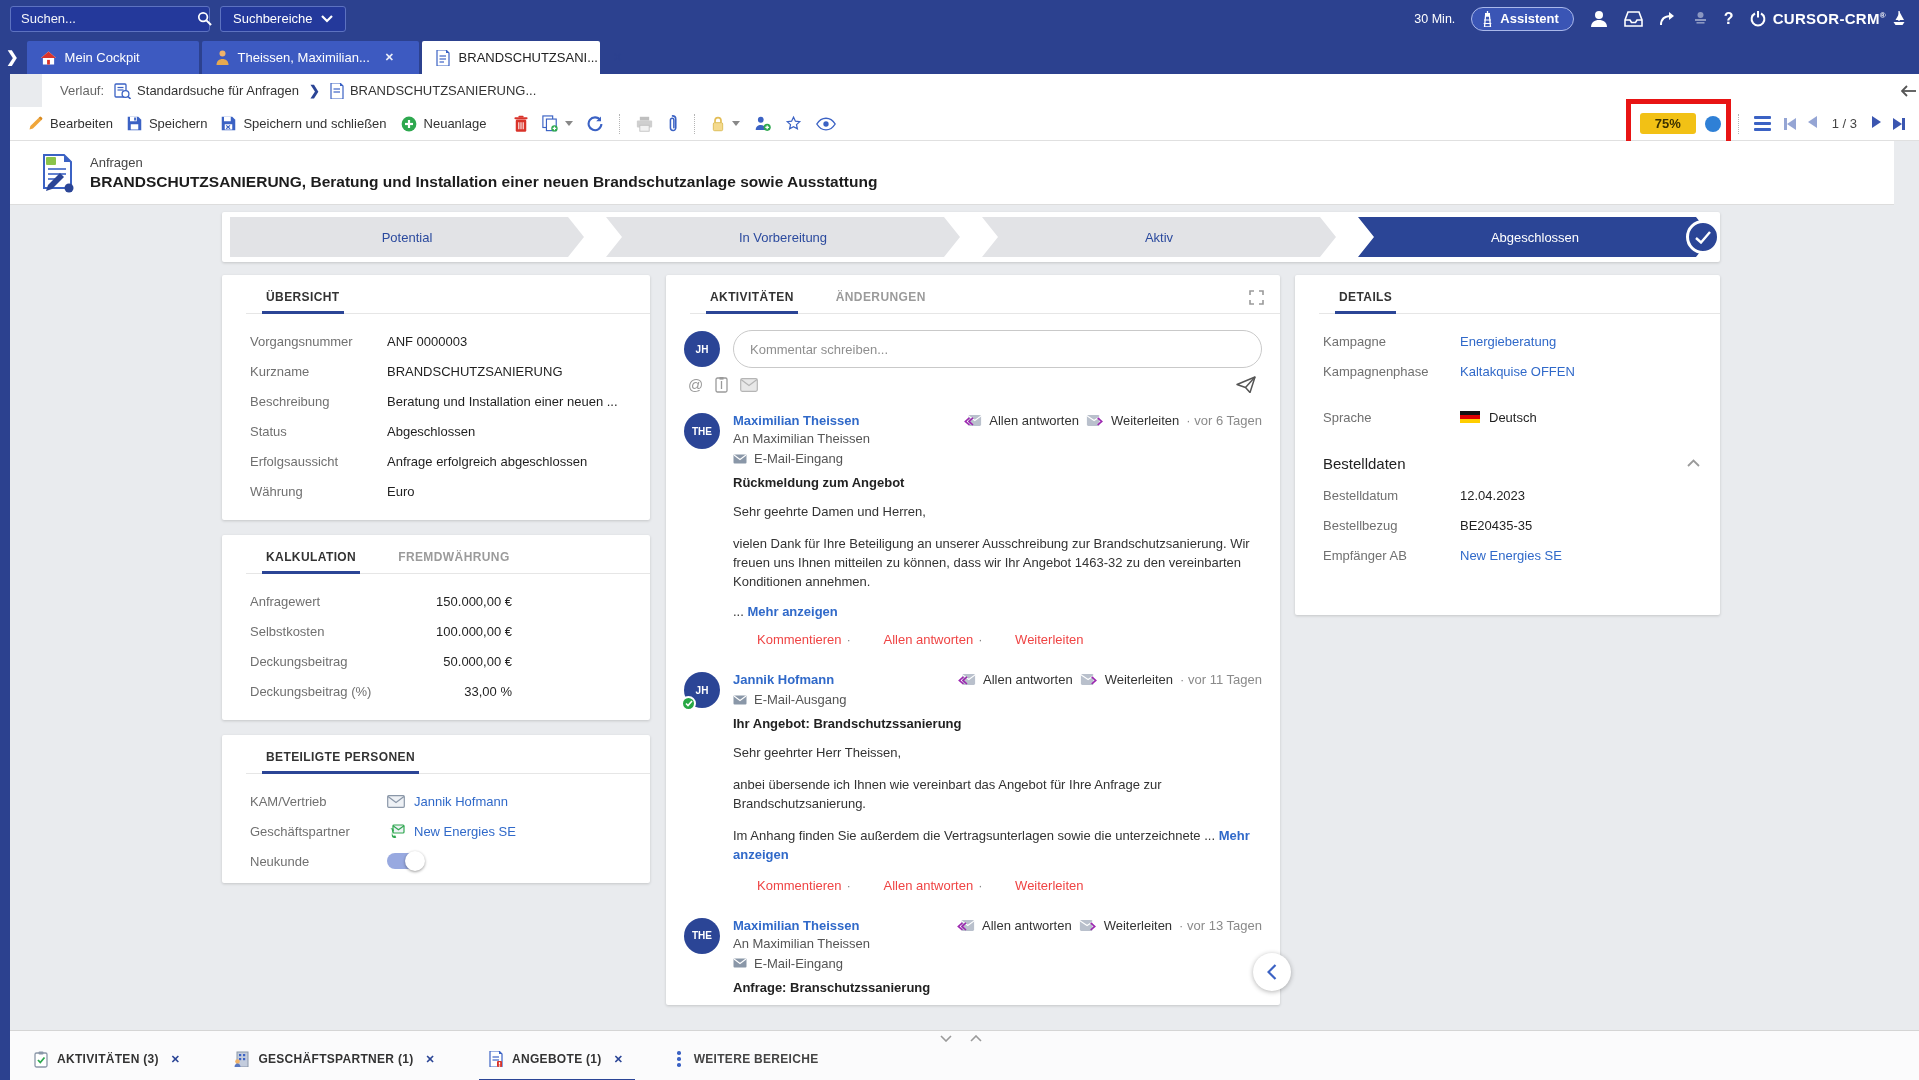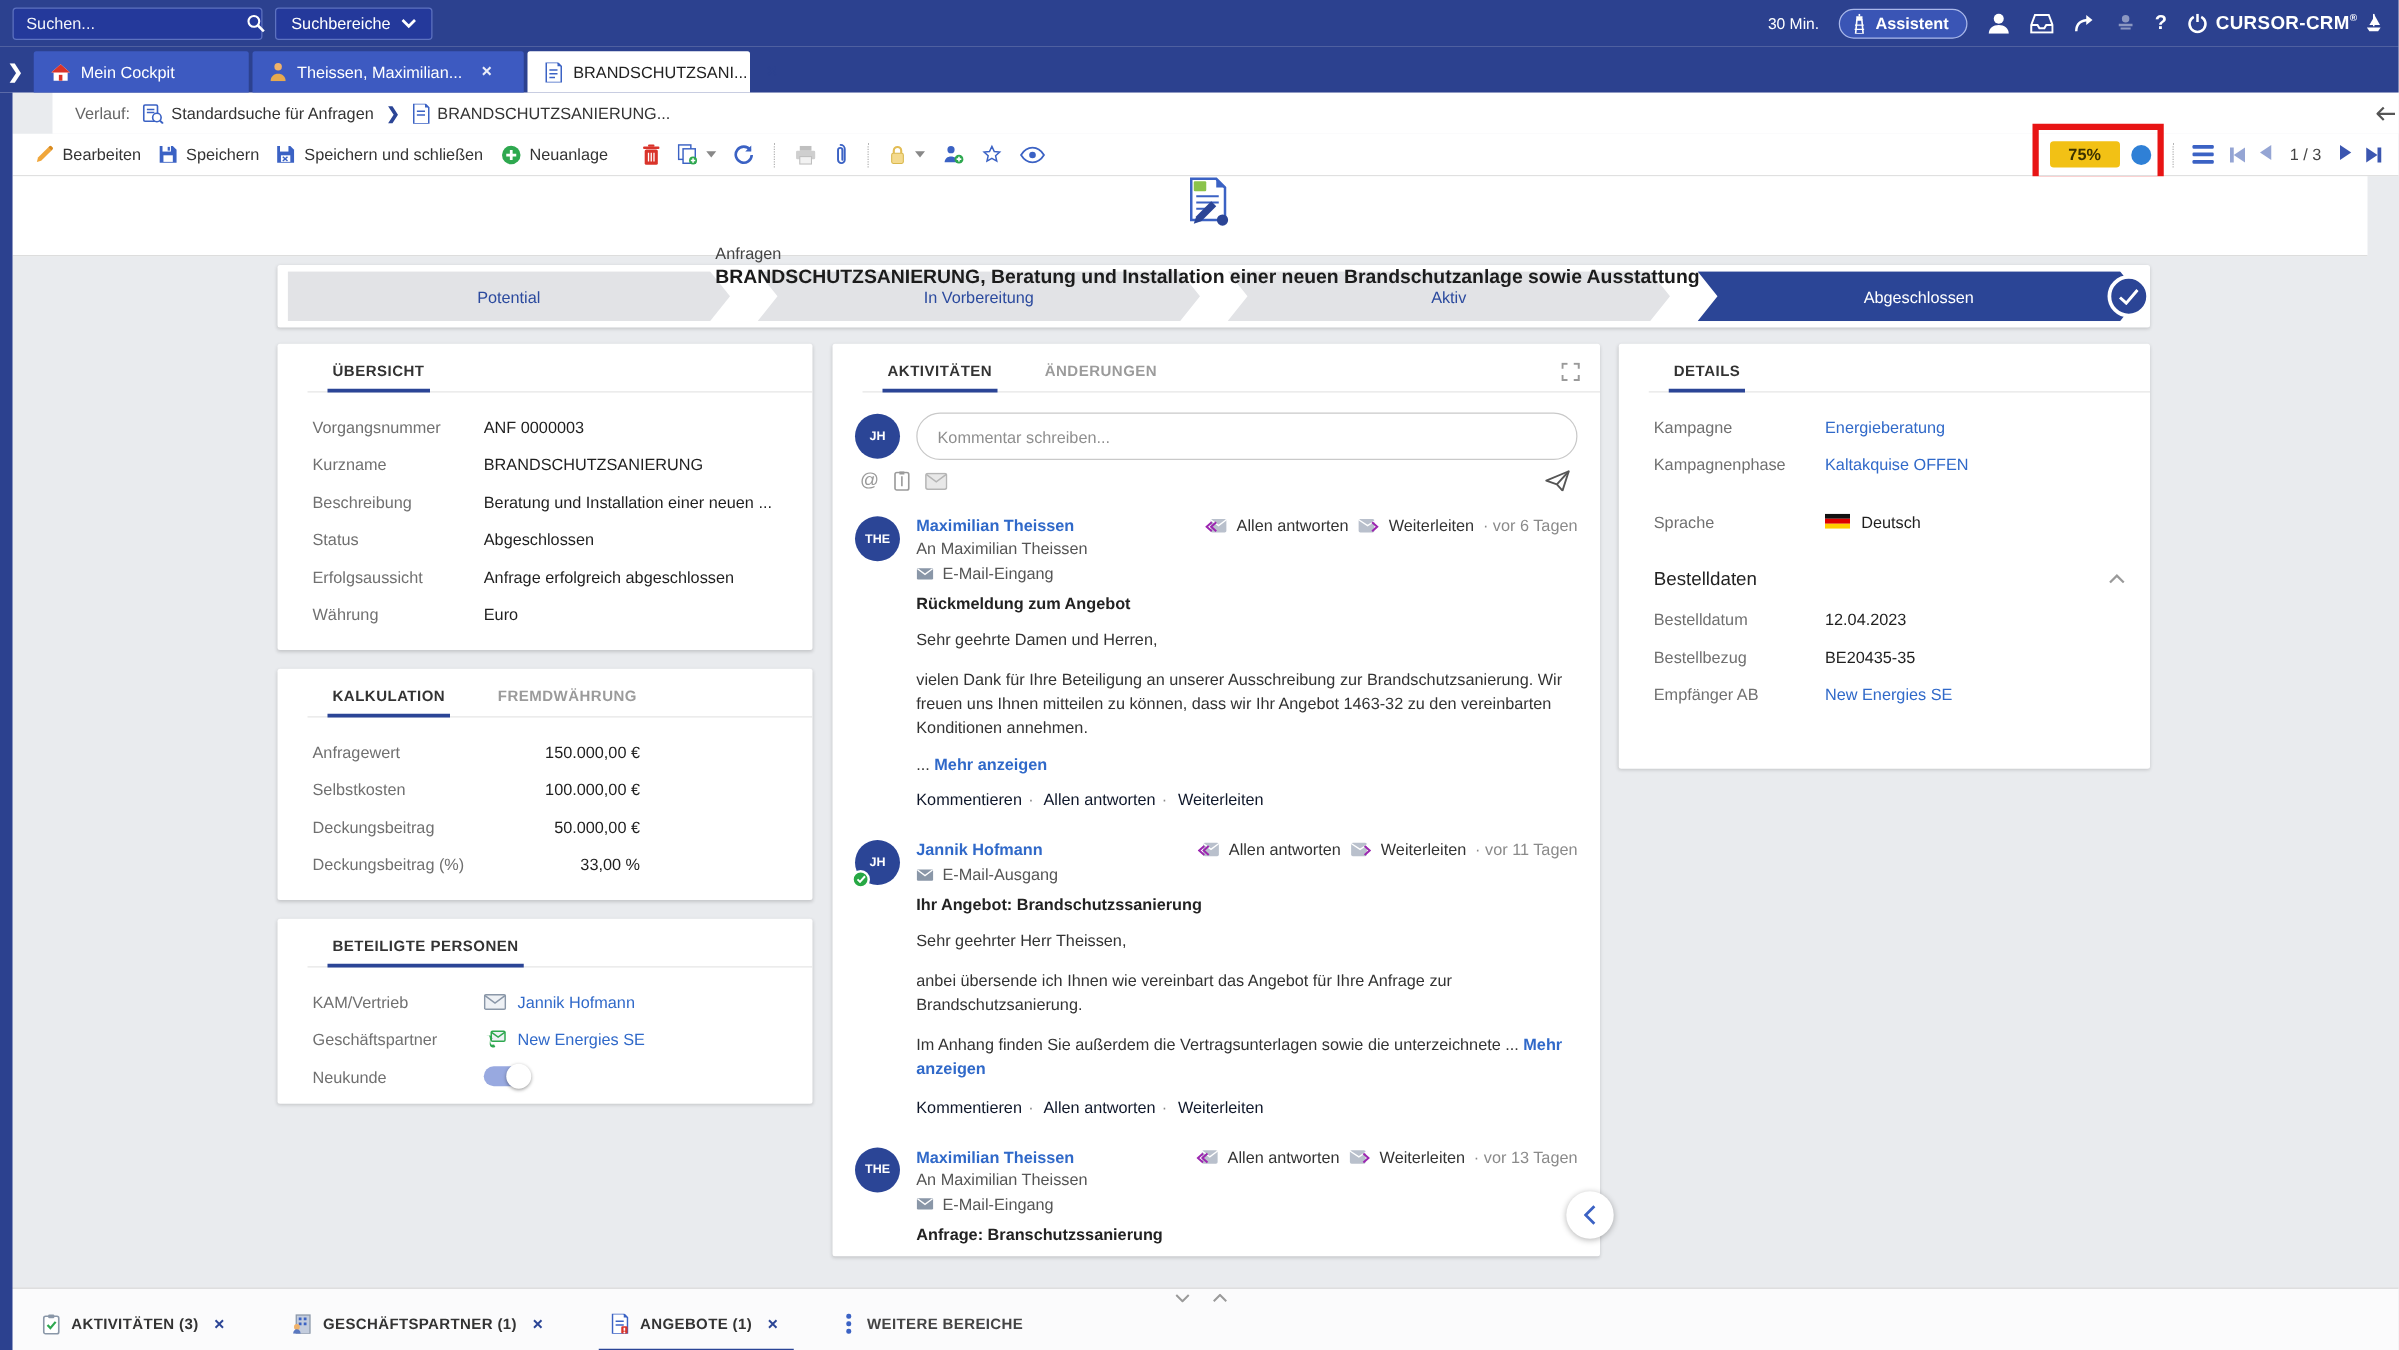--- a/index.html
+++ b/index.html
@@ -47,21 +47,21 @@
   .ann-box { position:absolute; left:-12px; right:-8px; top:-14px; bottom:-12px; border:5px solid #e81414; pointer-events:none; }
   .burger { display:flex; flex-direction:column; gap:3px; cursor:pointer; }
   .burger i { display:block; width:17px; height:3px; background:#3b62c4; border-radius:1px; }
   .tri { width:0; height:0; border-top:6px solid transparent; border-bottom:6px solid transparent; display:inline-block; }
   .tri.r { border-left:9px solid #3b56b0; }
   .tri.l { border-right:9px solid #95a5d4; }
   .pbar { display:inline-block; width:3px; height:12px; }
   .pagegrp { display:flex; align-items:center; gap:12px; }
   .pagetxt { color:#444; margin:0 3px; }
 
-  .titlebar { position:absolute; left:10px; top:141px; width:1884px; height:64px; background:#fff; border-bottom:1px solid #ddd; display:flex; align-items:center; padding-left:28px; gap:14px; z-index:10;flex-direction:column; }
+  .titlebar { position:absolute; left:10px; top:141px; width:1884px; height:64px; background:#fff; border-bottom:1px solid #ddd; display:flex; align-items:center; padding-left:28px; gap:14px; z-index:10; }
   .entity { color:#444; font-size:13px; }
   .rectitle { color:#1c1c1c; font-size:15.5px; font-weight:bold; margin-top:3px; }
 
   
   .rail { position:absolute; left:0; top:74px; width:10px; height:1006px; background:#2c418f; z-index:40; }
 
   
   .content { position:absolute; left:0; top:205px; width:1919px; height:825px; }
   .card { position:absolute; background:#fff; border-radius:2px; box-shadow:0 1px 3px rgba(0,0,0,.16); }
 
@@ -116,21 +116,21 @@
   .fmeta { margin-left:auto; display:flex; align-items:center; gap:7px; color:#333; white-space:nowrap; }
   .fmeta .act { cursor:pointer; }
   .ftime { color:#8a8a8a; }
   .fto { color:#555; margin-top:3px; }
   .fchan { display:flex; align-items:center; gap:7px; color:#555; margin-top:5px; }
   .fsubj { font-weight:bold; color:#222; margin-top:9px; }
   .fp { margin-top:13px; line-height:1.45; color:#333; }
   .fmore { margin-top:13px; }
   .fmore .lnk { color:#3069c9; font-weight:bold; cursor:pointer; }
   .ffoot { margin-top:13px; }
-  .ffoot .lnk { color:#0f172a; cursor:pointer; }
+  .ffoot .lnk { color:#ef4444; cursor:pointer;margin-left:24px; }
   .ffoot .d { color:#888; margin:0 5px; }
   .gbadge { position:absolute; left:-3px; bottom:-3px; width:15px; height:15px; border-radius:50%; background:#27a844; border:2px solid #fff; display:flex; align-items:center; justify-content:center; }
 
   .fab { position:absolute; left:1253px; top:748px; width:38px; height:38px; border-radius:50%; background:#fff; box-shadow:0 1px 5px rgba(0,0,0,.3); display:flex; align-items:center; justify-content:center; cursor:pointer; z-index:6; }
 
   
   .footer { position:absolute; left:0; top:1030px; width:1919px; height:50px; background:#fbfbfc; border-top:1px solid #d5d5d5; z-index:8; }
   .scrollers { position:absolute; left:940px; top:4px; display:flex; gap:18px; }
   .ftabs { position:absolute; left:30px; top:14px; display:flex; align-items:stretch; gap:38px; height:36px; }
   .ftab { display:flex; align-items:center; gap:9px; font-size:12px; font-weight:bold; letter-spacing:.3px; color:#333; cursor:pointer; padding:0 12px 8px 4px; position:relative; }

